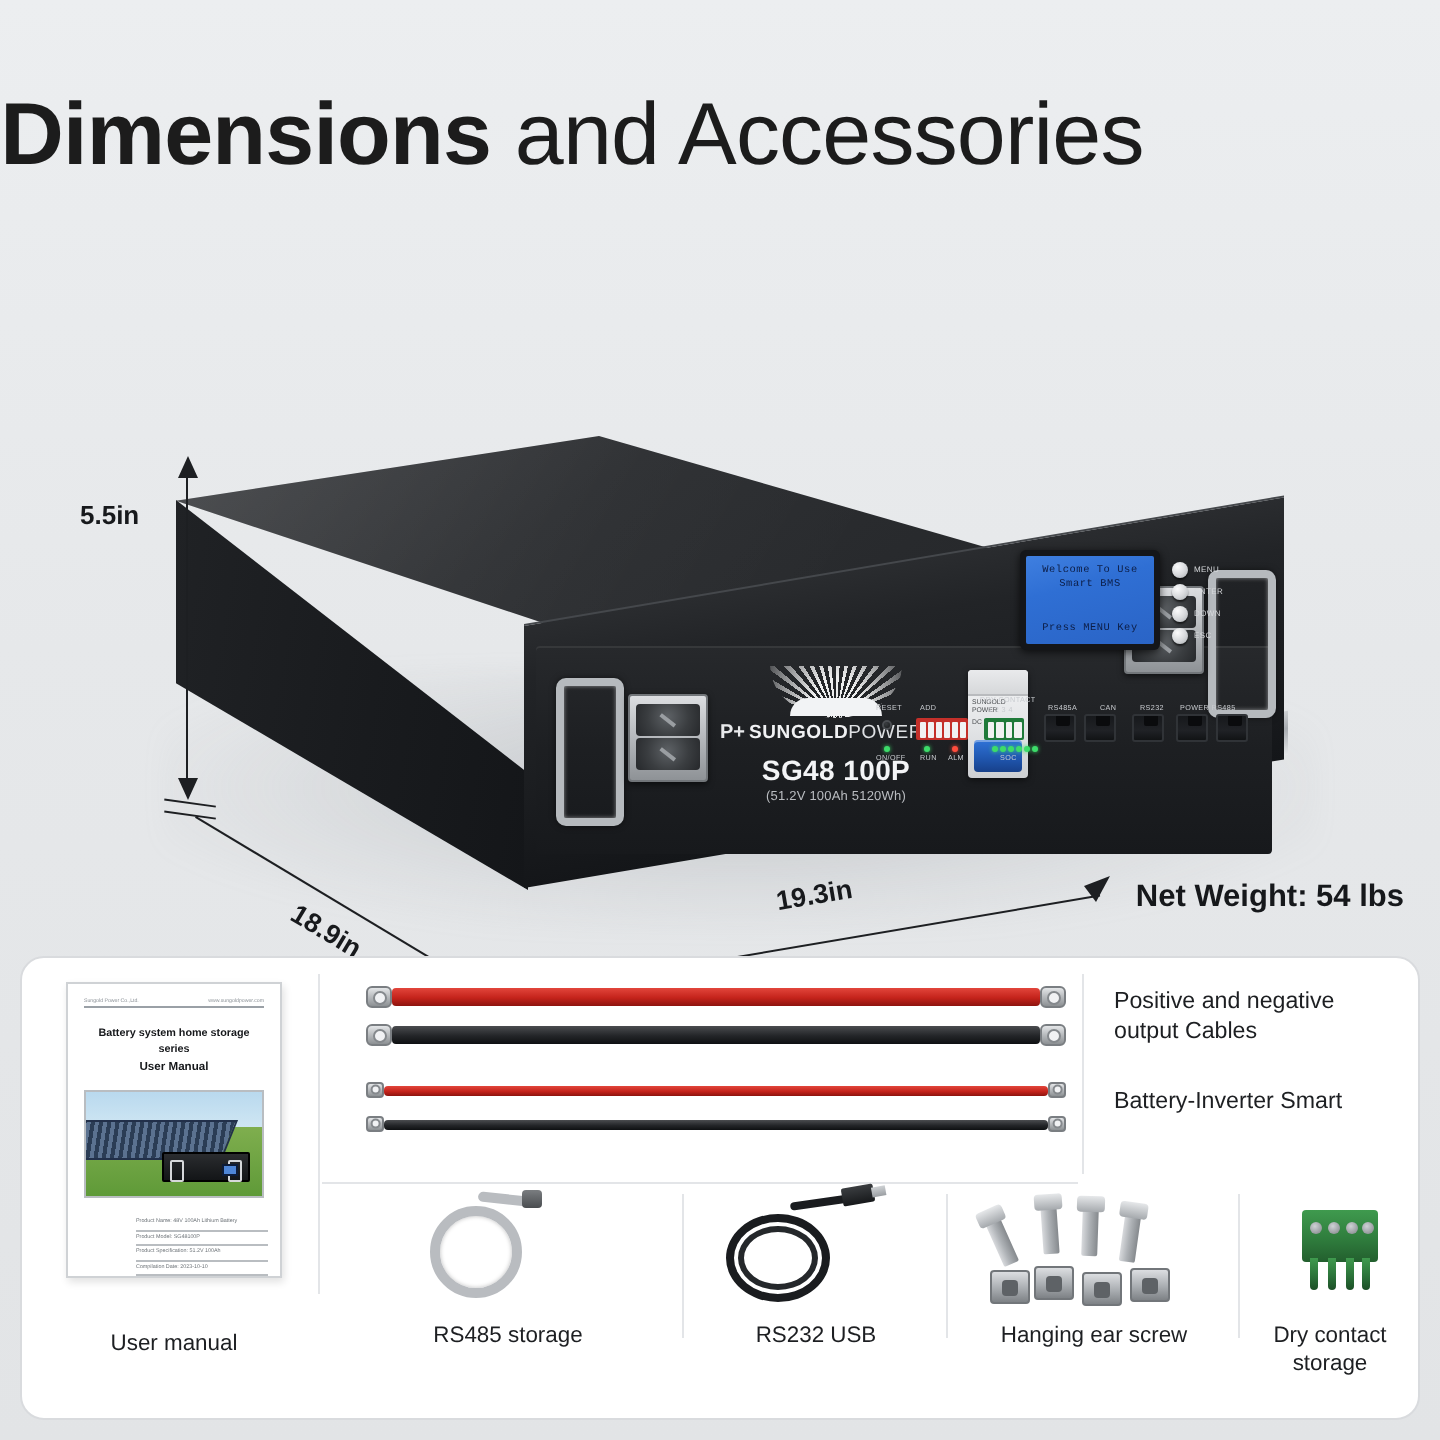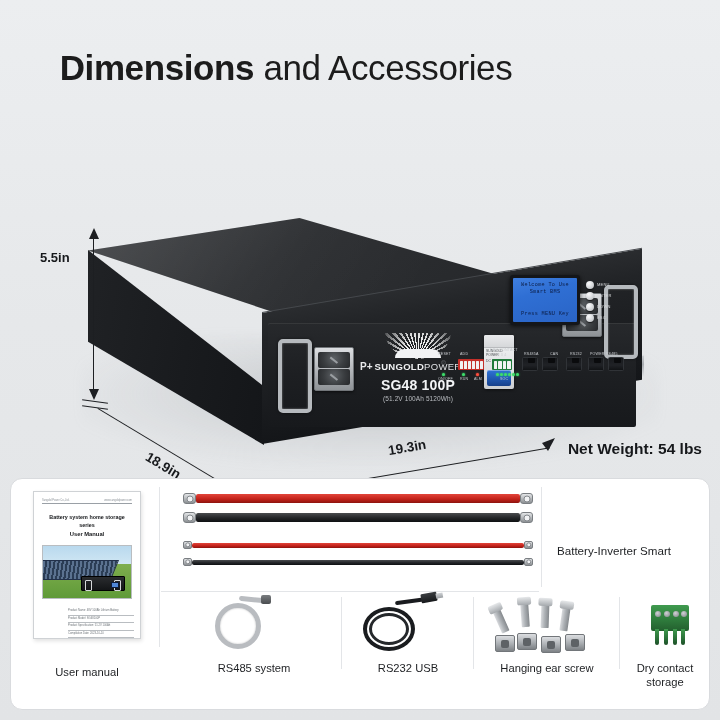--- a/index.html
+++ b/index.html
@@ -11,21 +11,21 @@
     font-family: "Liberation Sans", sans-serif;
     background: linear-gradient(180deg, #eceef0 0%, #e6e8ea 45%, #e2e4e6 100%);
     position: relative;
   }
 
   
   #title {
     position: absolute;
     top: 46px; left: 0; width: 572px;
     text-align: center;
-    font-size: 35px;
+    font-size: 44px;
     line-height: 44px;
     color: #1c1c1c;
     letter-spacing: -0.4px;
     white-space: nowrap;
   }
   #title .bold { font-weight: 700; }
   #title .reg  { font-weight: 400; }
 
   
   #hero {
@@ -658,29 +658,31 @@
     <span class="lug sm"></span>
     <span class="wire red sm"></span>
     <span class="lug sm"></span>
   </div>
   <div class="cable" style="left:172px; top:79px; width:350px;">
     <span class="lug sm"></span>
     <span class="wire black sm"></span>
     <span class="lug sm"></span>
   </div>
 
+  <div class="acc-note" style="left:546px; top:14px; white-space:pre-line;">Positive and negative
+output Cables</div>
   <div class="acc-note" style="left:546px; top:64px;">Battery-Inverter Smart</div>
 
   <div class="coil485" style="left:202px; top:118px;">
     <div class="ring"></div>
     <div class="tail1"></div>
     <div class="plug"></div>
   </div>
   <div class="acc-cap" style="left:158px; top:182px; width:170px;">
-    <div>RS485 system</div>
+    <div>RS485 storage</div>
   </div>
 
   <div class="coil232" style="left:350px; top:118px;">
     <div class="ring"></div>
     <div class="ring2"></div>
     <div class="tail"></div>
     <div class="usb"></div>
   </div>
   <div class="acc-cap" style="left:334px; top:182px; width:126px;">RS232 USB</div>
 

